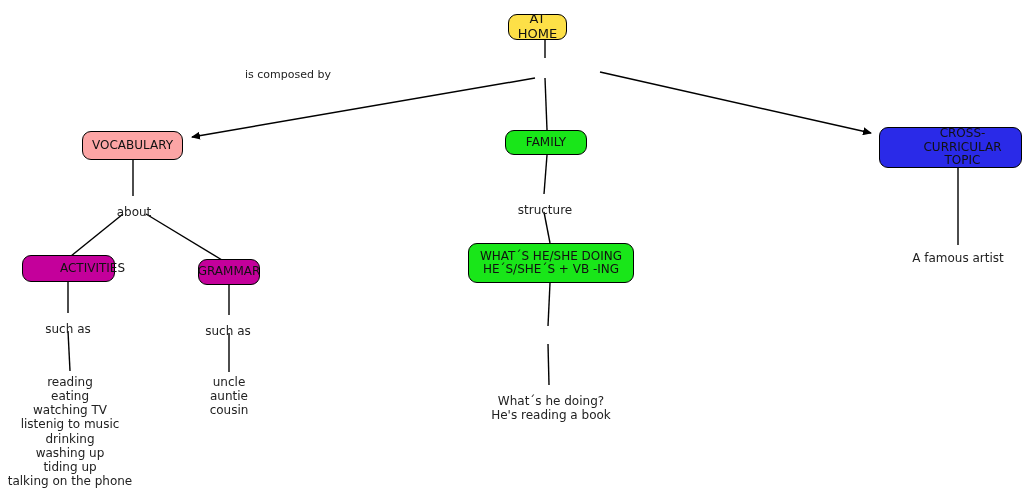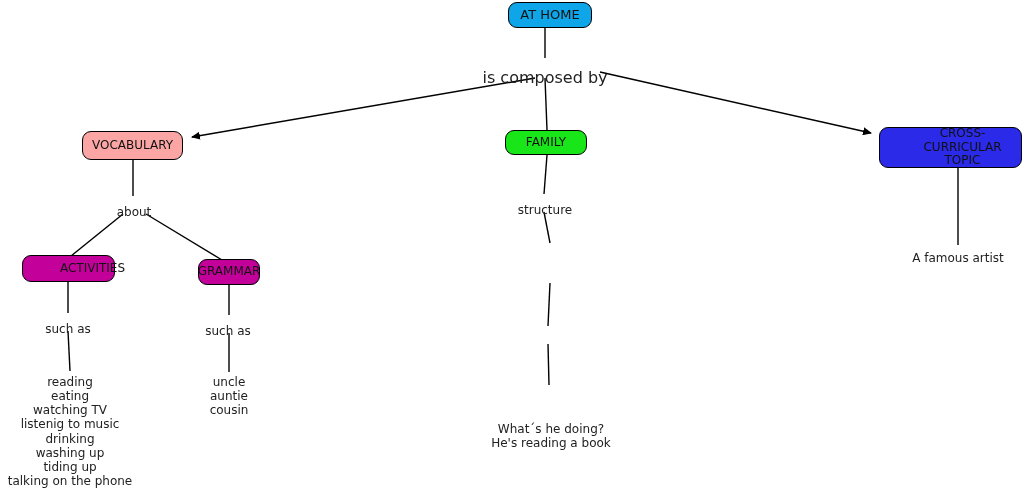--- a/index.html
+++ b/index.html
@@ -98,21 +98,21 @@
 
     <line x1="547" y1="155" x2="544" y2="194" stroke="#000000" stroke-width="1.4"></line>
     <line x1="544" y1="212" x2="550" y2="243" stroke="#000000" stroke-width="1.4"></line>
 
     <line x1="550" y1="283" x2="548" y2="326" stroke="#000000" stroke-width="1.4"></line>
     <line x1="548" y1="344" x2="549" y2="385" stroke="#000000" stroke-width="1.4"></line>
 
     <line x1="958" y1="168" x2="958" y2="245" stroke="#000000" stroke-width="1.4"></line>
   </svg>
 
-  <div class="node" style="left: 508px; top: 2px; width: 84px; height: 26px; background: #0ea5e9; font-size: 13px;">
+  <div class="node" style="left: 508px; top: 14px; width: 59px; height: 26px; background: #fde047; font-size: 13px;">
     <span class="node-label">AT HOME</span>
   </div>
 
   <div class="node" style="left: 82px; top: 131px; width: 101px; height: 29px; background: #fca5a5; font-size: 12px;">
     <span class="node-label">VOCABULARY</span>
   </div>
 
   <div class="node" style="left: 505px; top: 130px; width: 82px; height: 25px; background: rgb(25, 230, 25); font-size: 12px;">
     <span class="node-label">FAMILY</span>
   </div>
@@ -123,35 +123,39 @@
   </div>
 
   <div class="node" style="left: 22px; top: 255px; width: 93px; height: 27px; background: rgb(196, 0, 155); font-size: 12px; padding-left: 48px;">
     <span class="node-label">ACTIVITIES</span>
   </div>
 
   <div class="node" style="left: 198px; top: 259px; width: 62px; height: 26px; background: rgb(196, 0, 155); font-size: 12px;">
     <span class="node-label">GRAMMAR</span>
   </div>
 
+  <div class="node" style="left: 468px; top: 243px; width: 166px; height: 40px; background: rgb(25, 230, 25); font-size: 12px;">
+    <span class="node-label">WHAT´S HE/SHE DOING
+HE´S/SHE´S + VB -ING</span>
+  </div>
 
-  <div class="edge-label" style="left: 245px; top: 68px; width: 600px; font-size: 16px; text-align: center; background: none; padding: 0px; white-space: pre-line;">is composed by</div>
+  <div class="edge-label" style="left: 245px; top: 68px; width: 600px; font-size: 11px; text-align: left; background: none; padding: 0px; white-space: pre-line;">is composed by</div>
   <div class="edge-label" style="left: -166px; top: 205px; width: 600px; font-size: 12px; text-align: center; background: none; padding: 0px; white-space: pre-line;">about</div>
   <div class="edge-label" style="left: -232px; top: 322px; width: 600px; font-size: 12px; text-align: center; background: none; padding: 0px; white-space: pre-line;">such as</div>
   <div class="edge-label" style="left: -72px; top: 324px; width: 600px; font-size: 12px; text-align: center; background: none; padding: 0px; white-space: pre-line;">such as</div>
   <div class="edge-label" style="left: 245px; top: 203px; width: 600px; font-size: 12px; text-align: center; background: none; padding: 0px; white-space: pre-line;">structure</div>
 
   <div class="free-text" style="left: -230px; top: 375px; width: 600px; font-size: 12px; text-align: center; background: none; padding: 0px; white-space: pre-line;">reading
 eating
 watching TV
 listenig to music
 drinking
 washing up
 tiding up
 talking on the phone</div>
   <div class="free-text" style="left: -71px; top: 375px; width: 600px; font-size: 12px; text-align: center; background: none; padding: 0px; white-space: pre-line;">uncle
 auntie
 cousin</div>
-  <div class="free-text" style="left: 251px; top: 394px; width: 600px; font-size: 12px; text-align: center; background: none; padding: 0px; white-space: pre-line; margin-top: 28px;">What´s he doing?
+  <div class="free-text" style="left: 251px; top: 394px; width: 600px; font-size: 12px; text-align: center; background: none; padding: 0px; white-space: pre-line;">What´s he doing?
 He's reading a book</div>
   <div class="free-text" style="left: 658px; top: 251px; width: 600px; font-size: 12px; text-align: center; background: none; padding: 0px; white-space: pre-line;">A famous artist</div>
 
 </div>
 
 </body></html>

